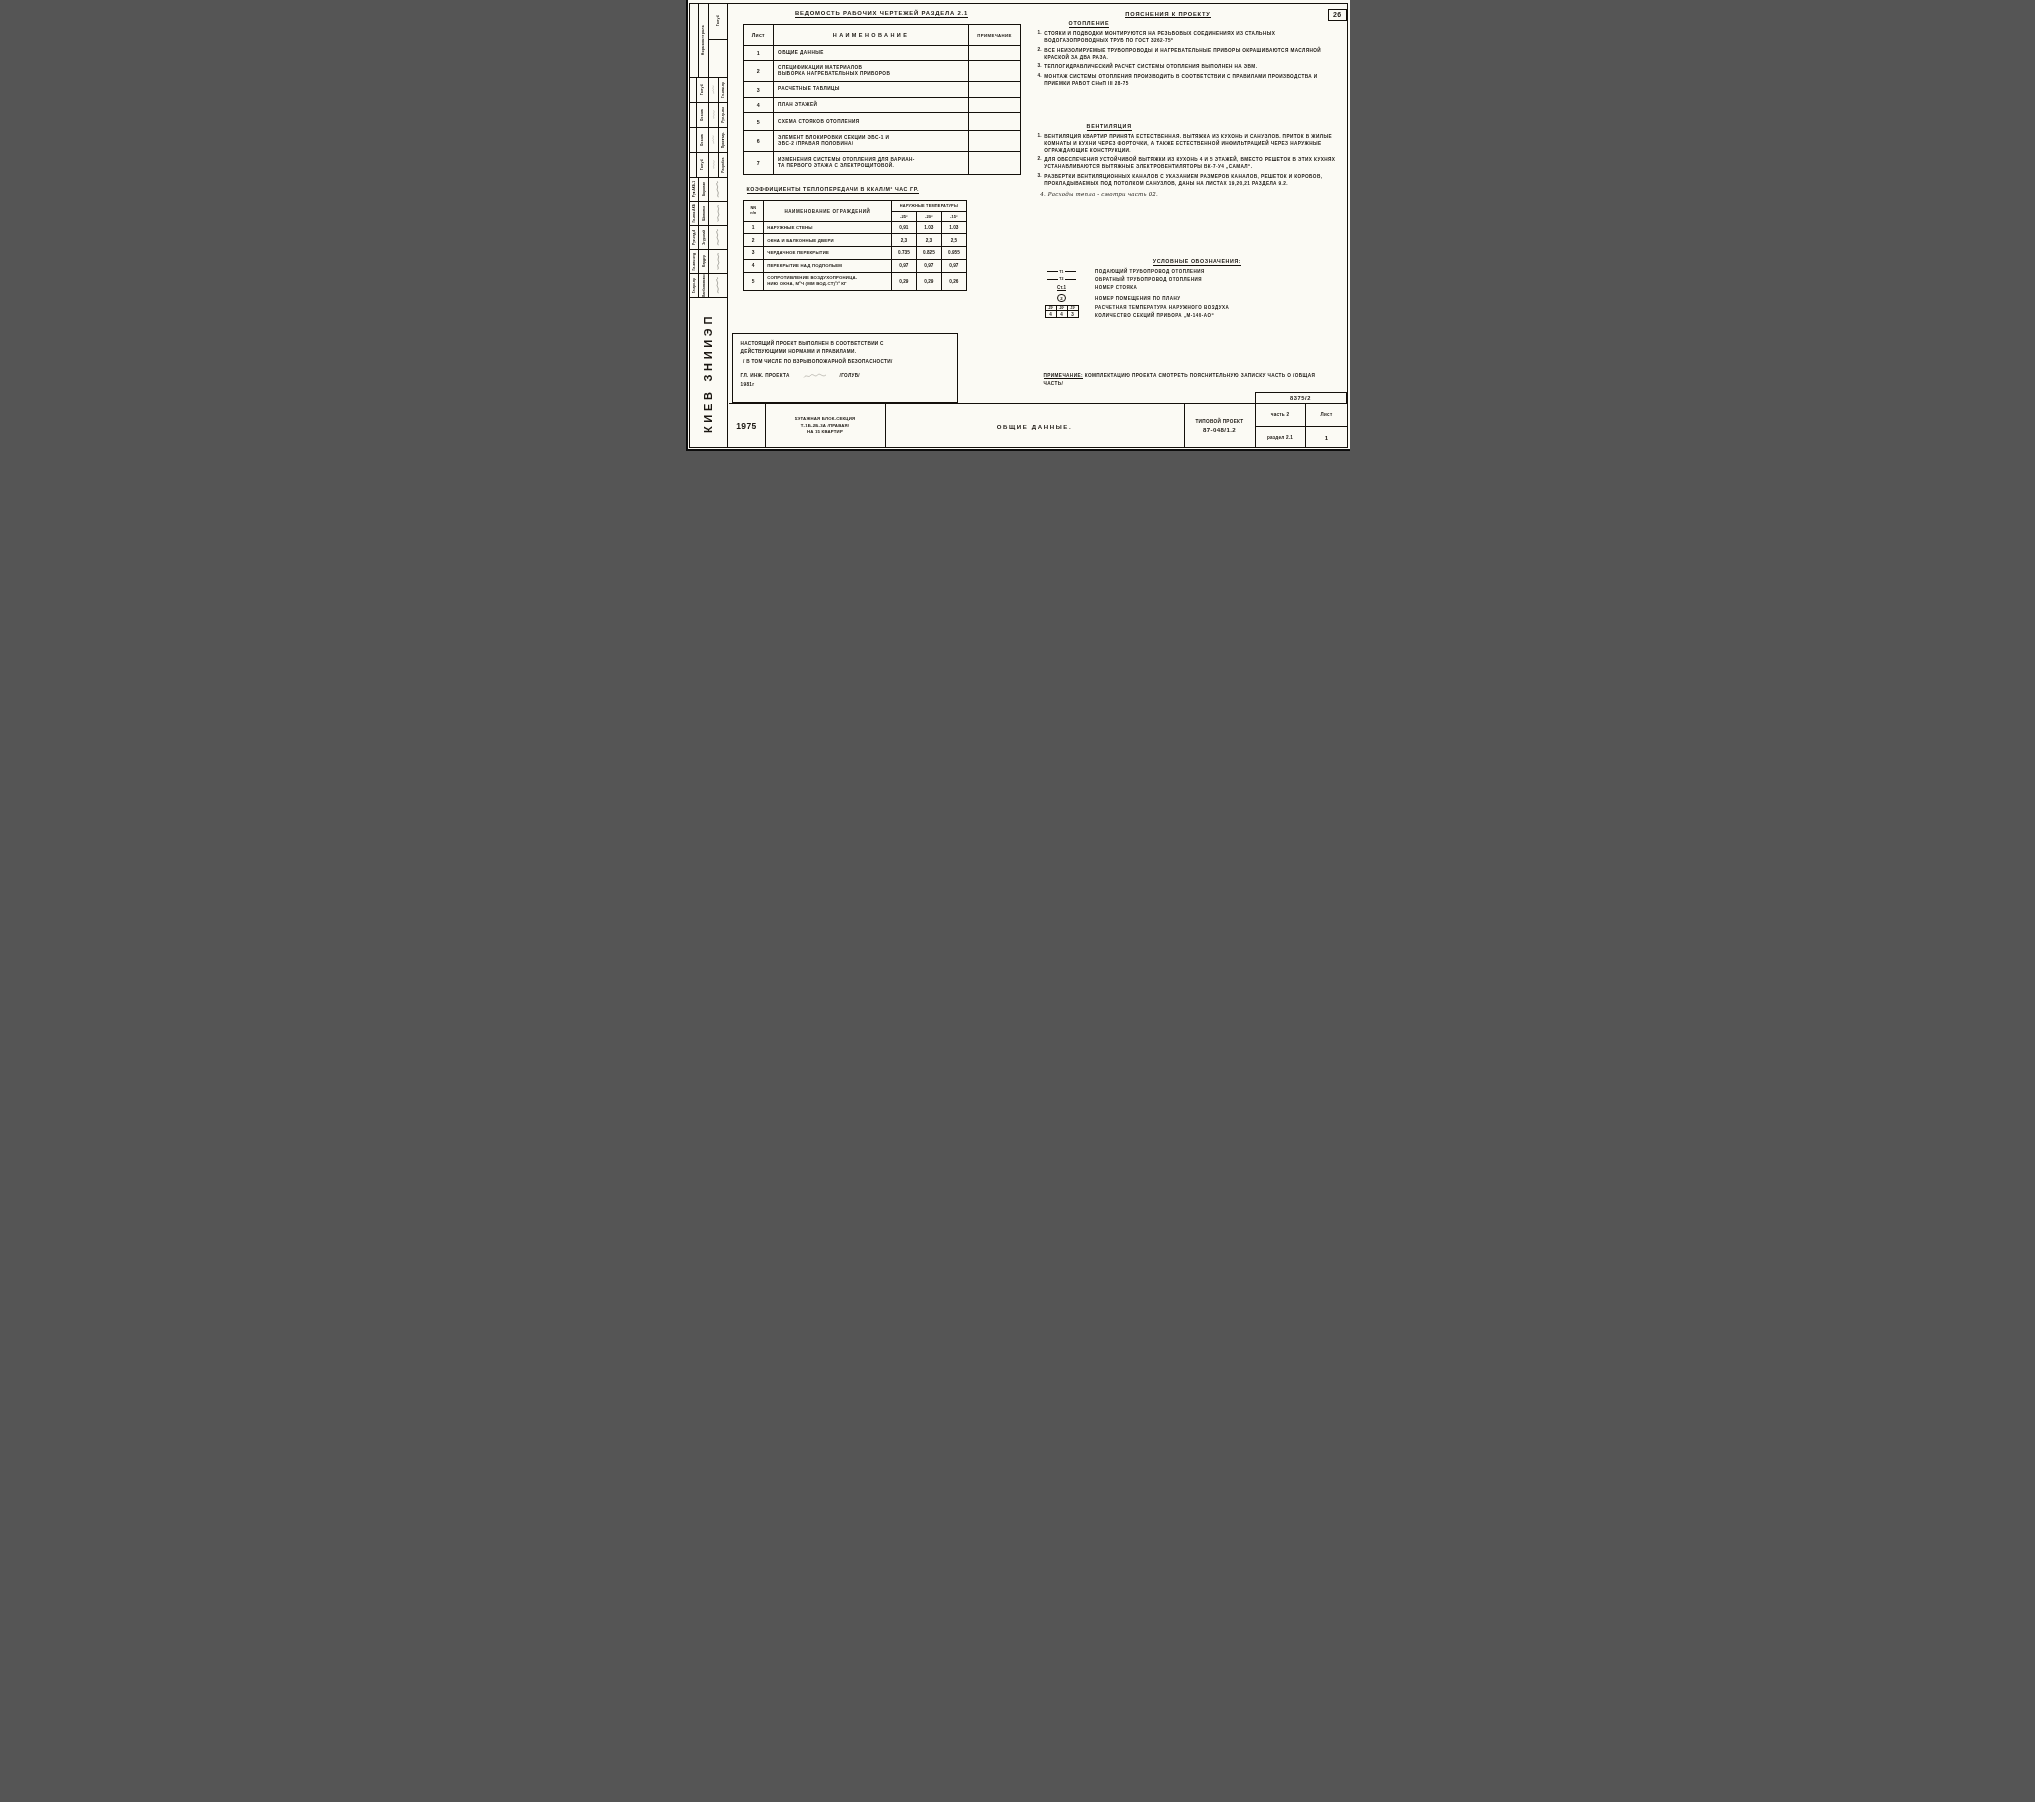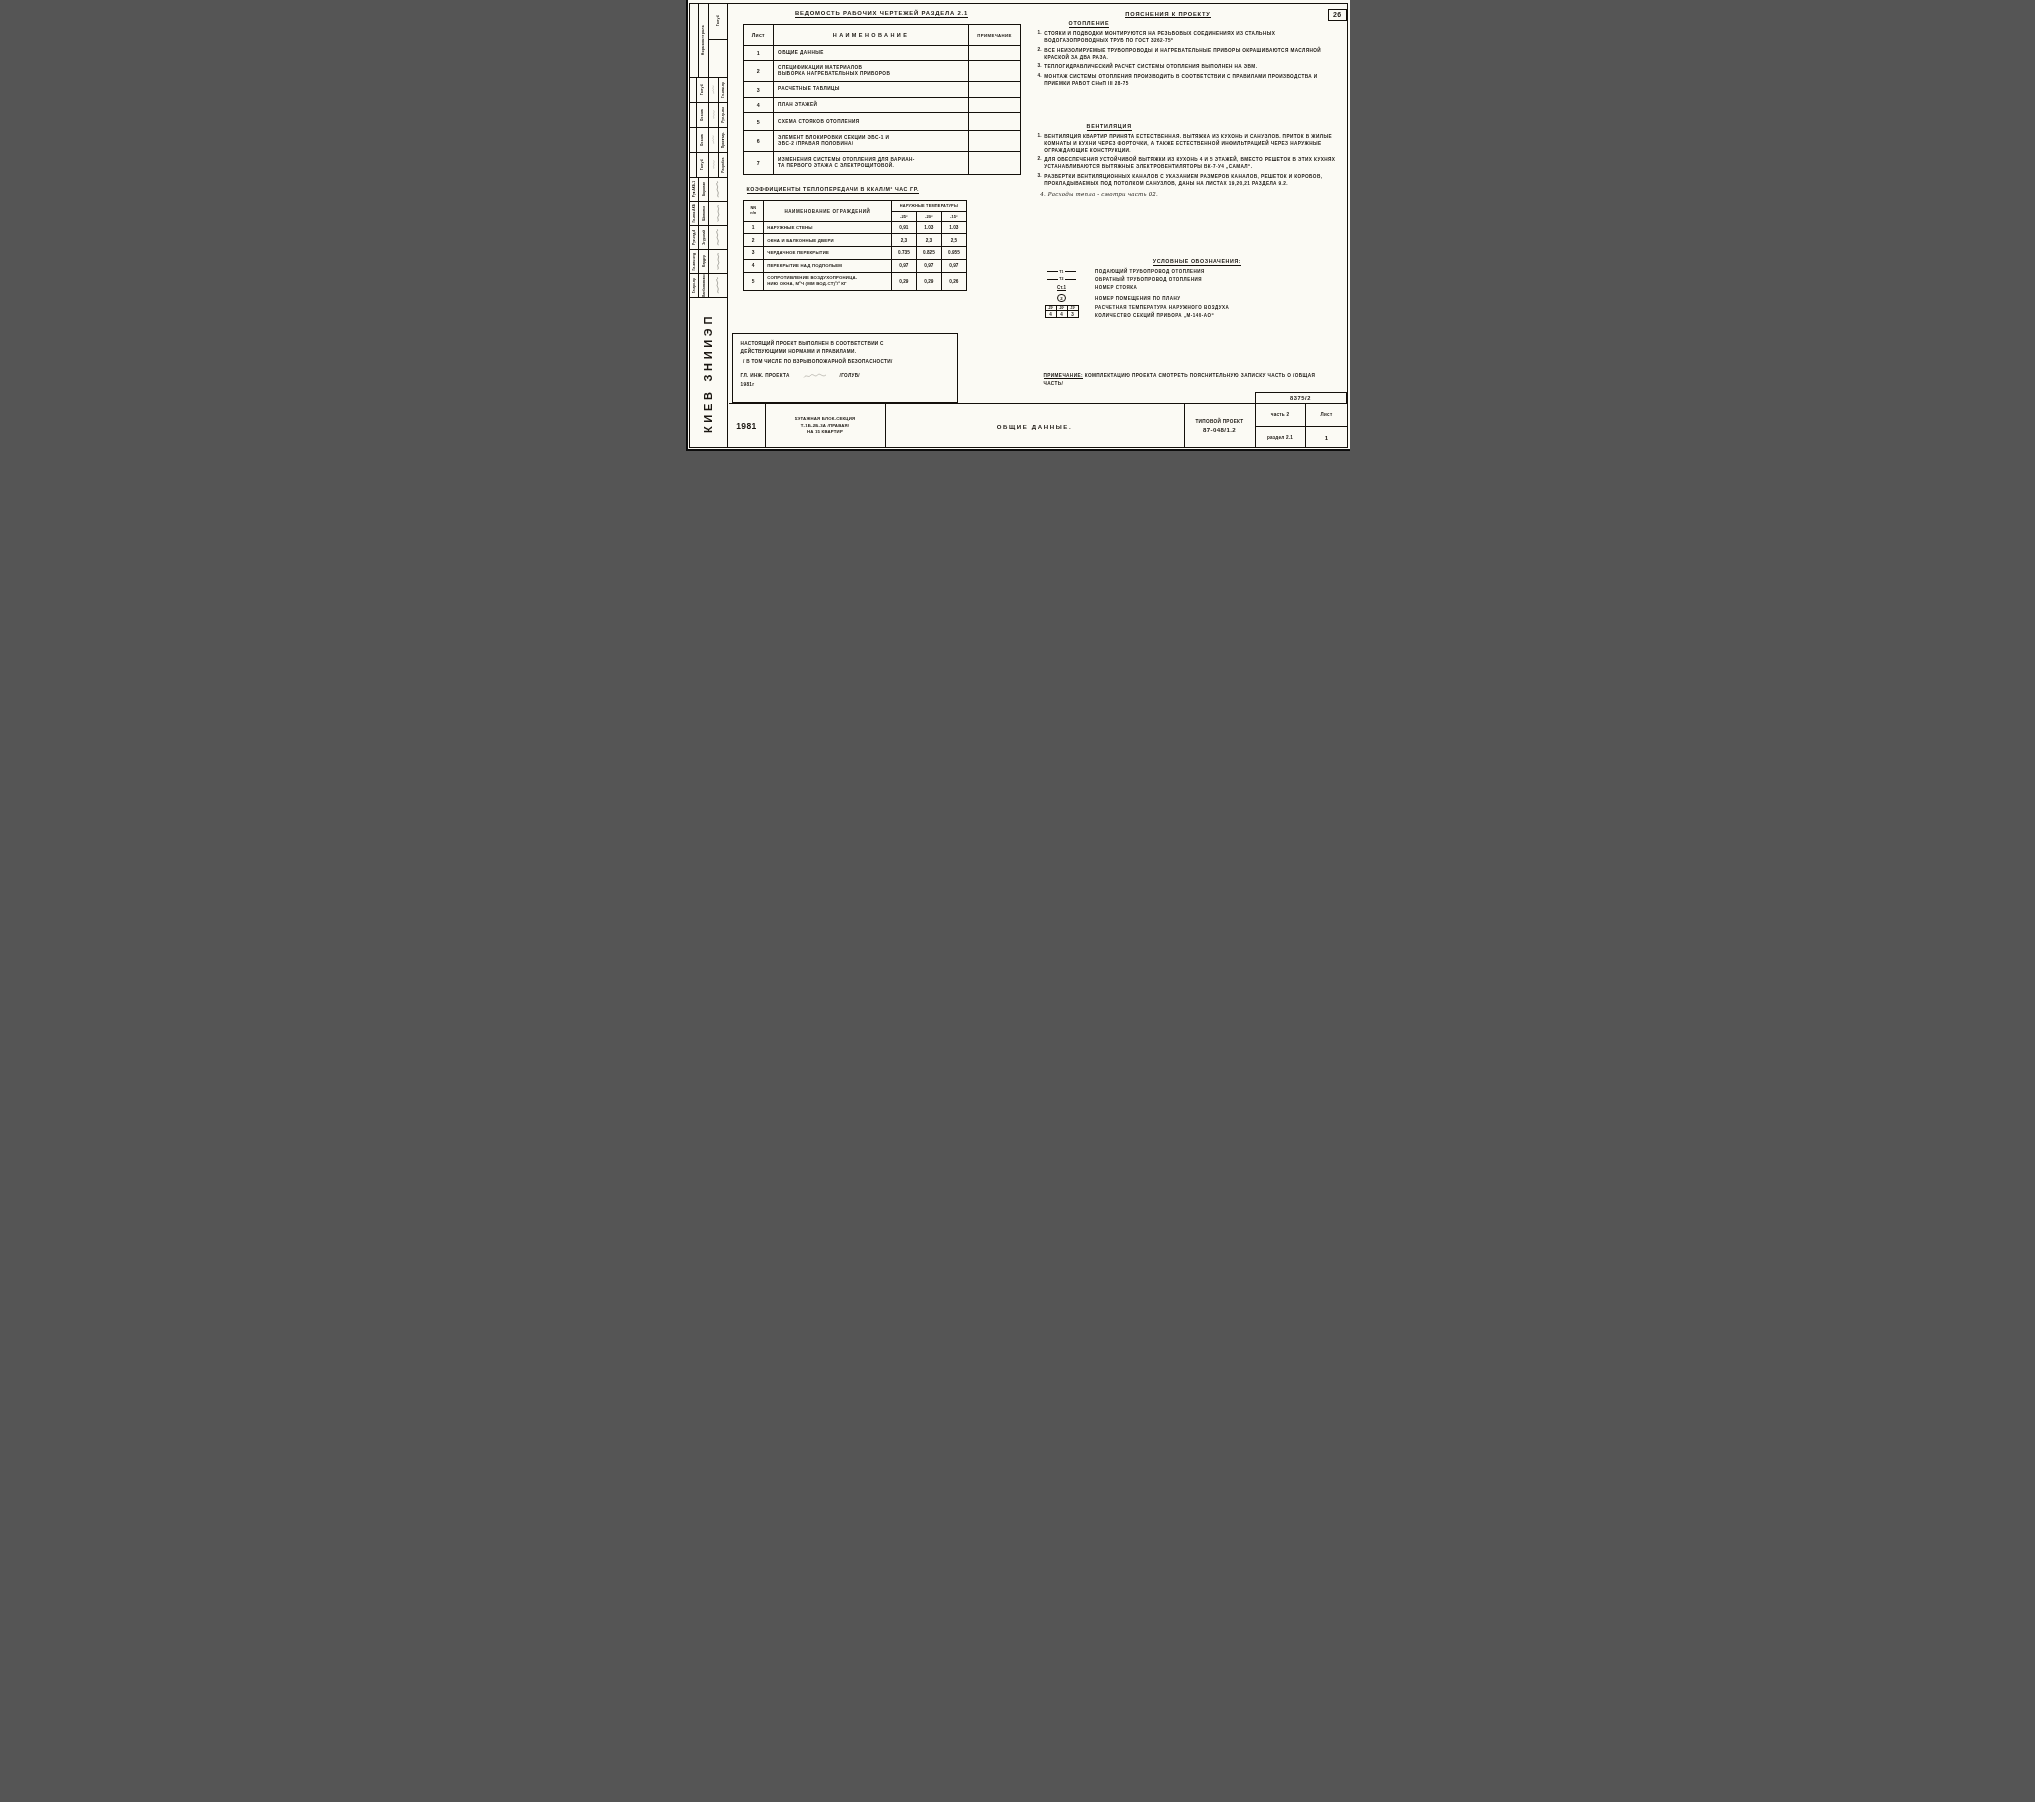--- a/index.html
+++ b/index.html
@@ -568,21 +568,21 @@
   <div class="proj-note">
     <span class="pn-label">ПРИМЕЧАНИЕ:</span>
     <span>КОМПЛЕКТАЦИЮ ПРОЕКТА СМОТРЕТЬ ПОЯСНИТЕЛЬНУЮ ЗАПИСКУ ЧАСТЬ О /ОБЩАЯ ЧАСТЬ/</span>
   </div>
 
   <div class="docnum-box">
     <span>8375/2</span>
   </div>
 
   <div class="titleblock">
-    <div class="tb-cell tb-year">1981</div>
+    <div class="tb-cell tb-year">1975</div>
     <div class="tb-cell tb-obj pre">5ЭТАЖНАЯ БЛОК-СЕКЦИЯ
 Т-1Б-2Б-3А /ПРАВАЯ/
 НА 15 КВАРТИР</div>
     <div class="tb-cell tb-title">ОБЩИЕ ДАННЫЕ.</div>
     <div class="tb-cell tb-proj">
       <span class="tp-l">ТИПОВОЙ ПРОЕКТ</span>
       <span class="tp-n">87-048/1.2</span>
     </div>
     <div class="tb-cell tb-part">
       <div class="half">часть 2</div>

